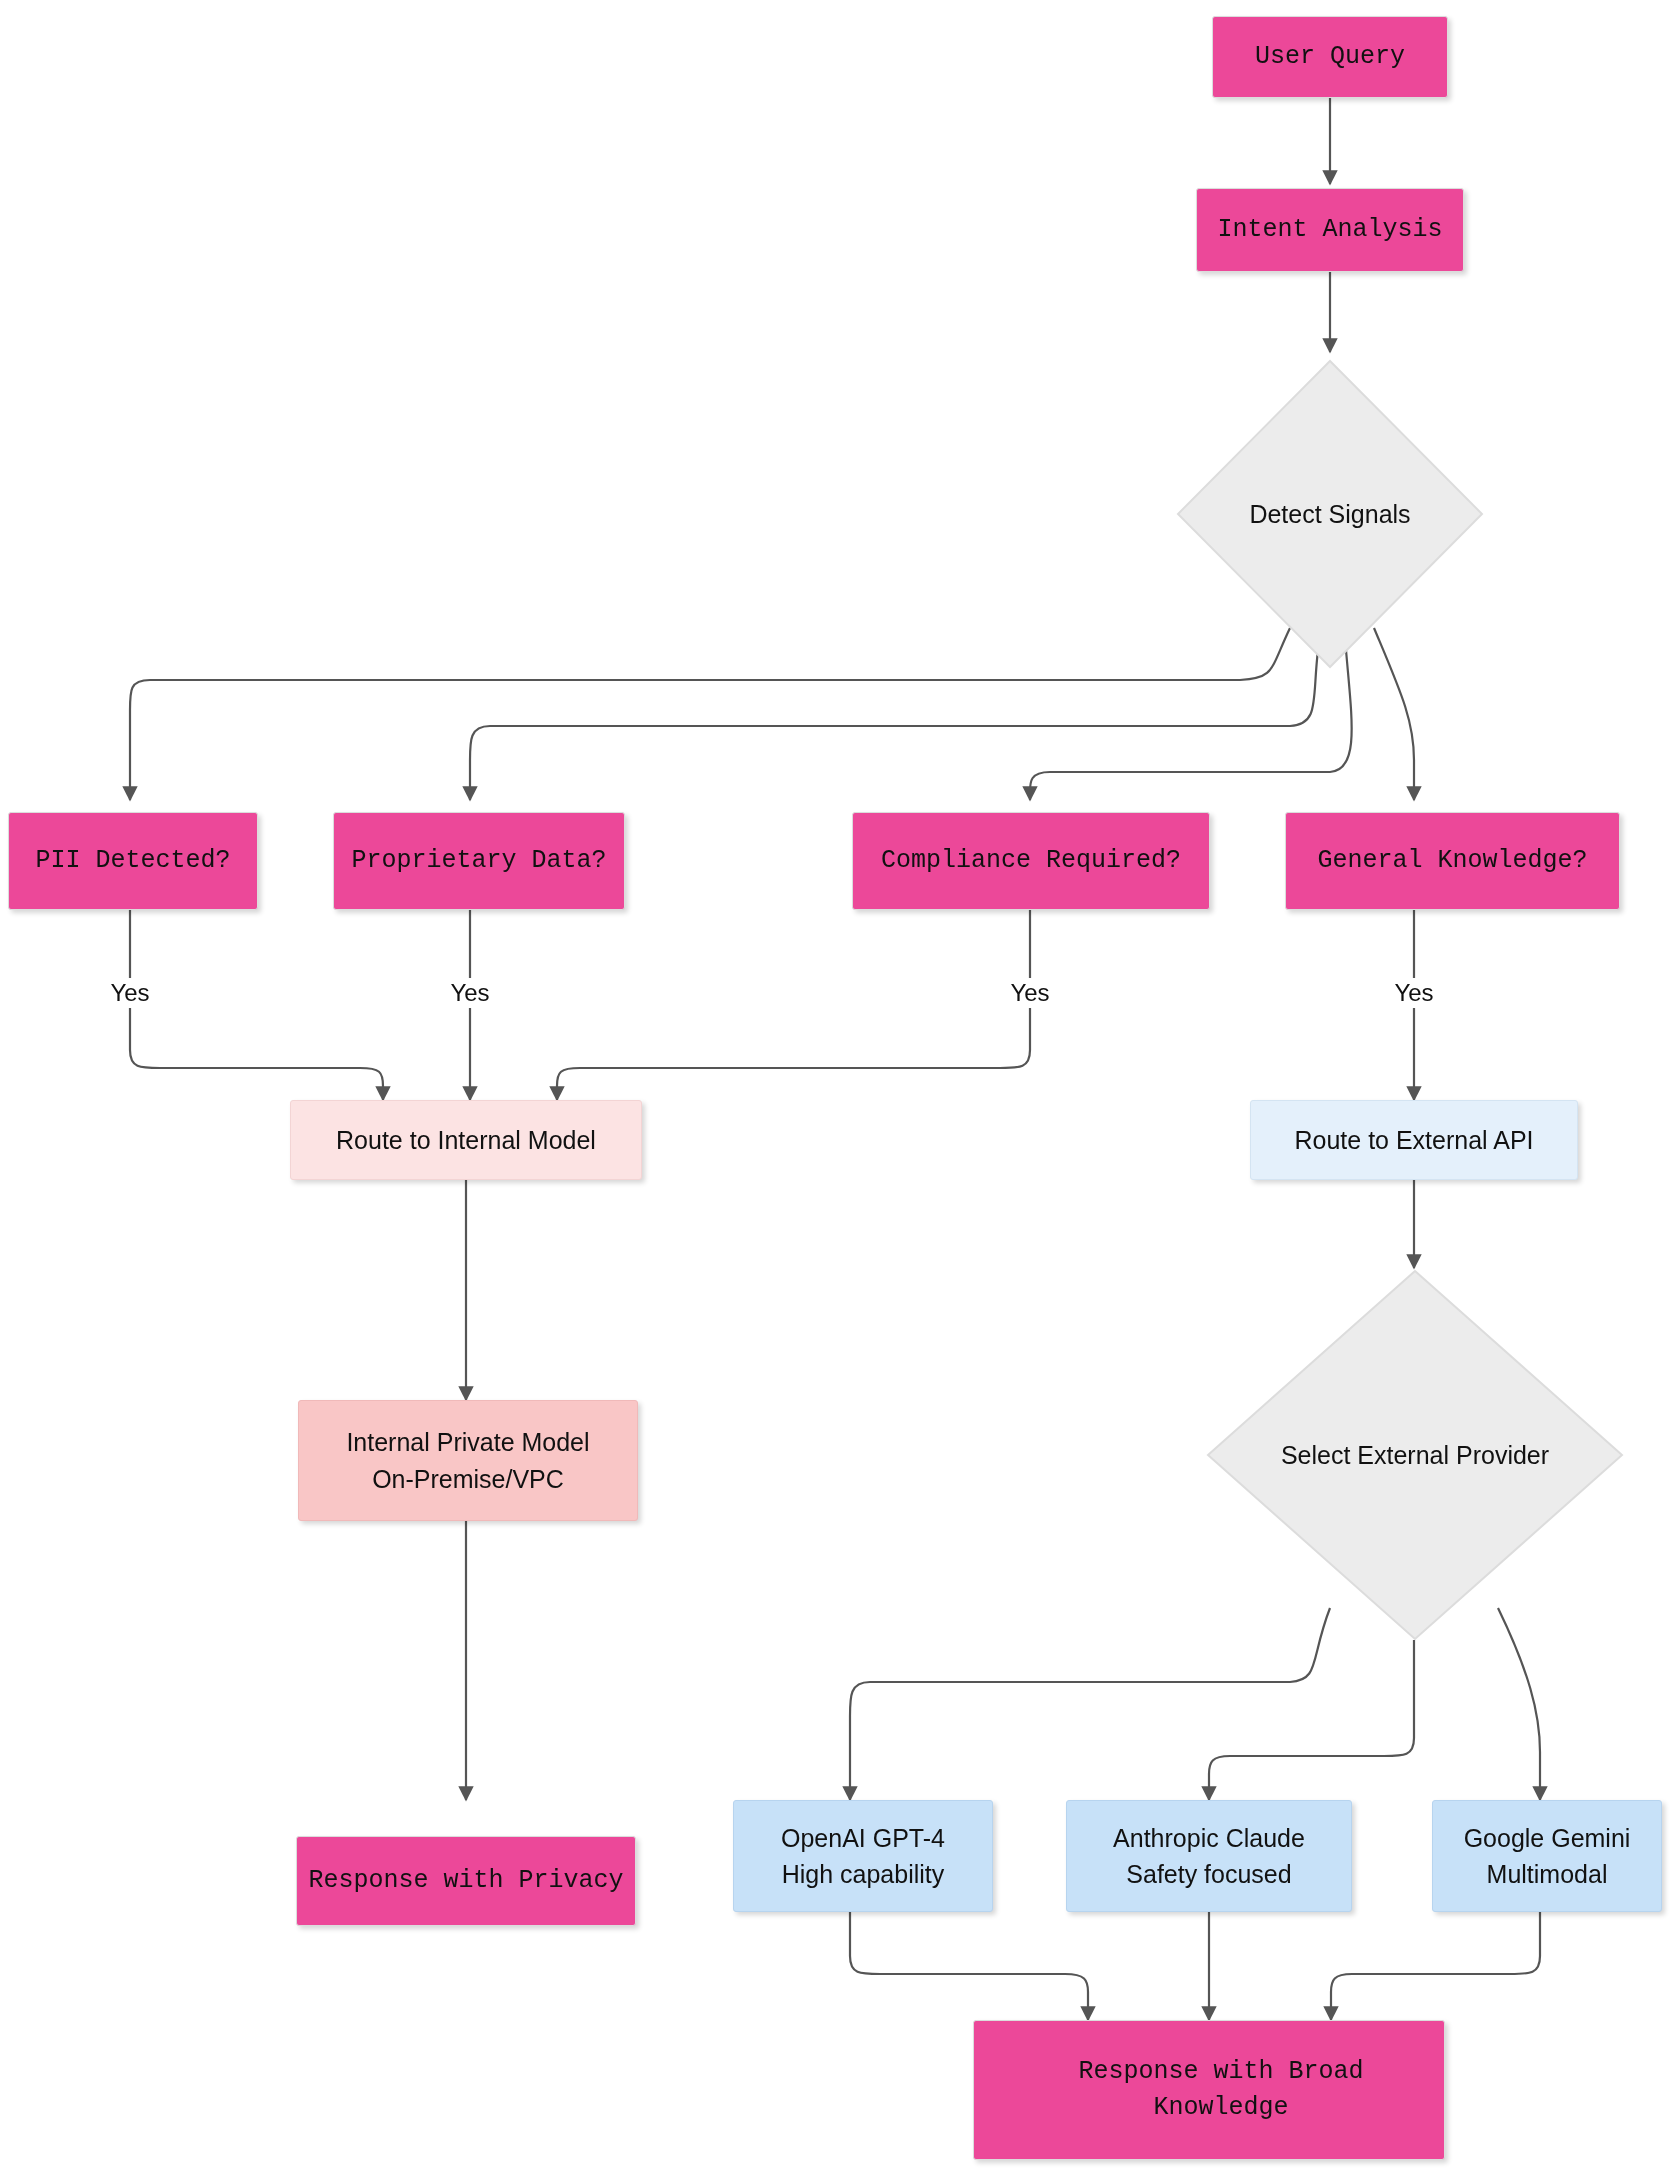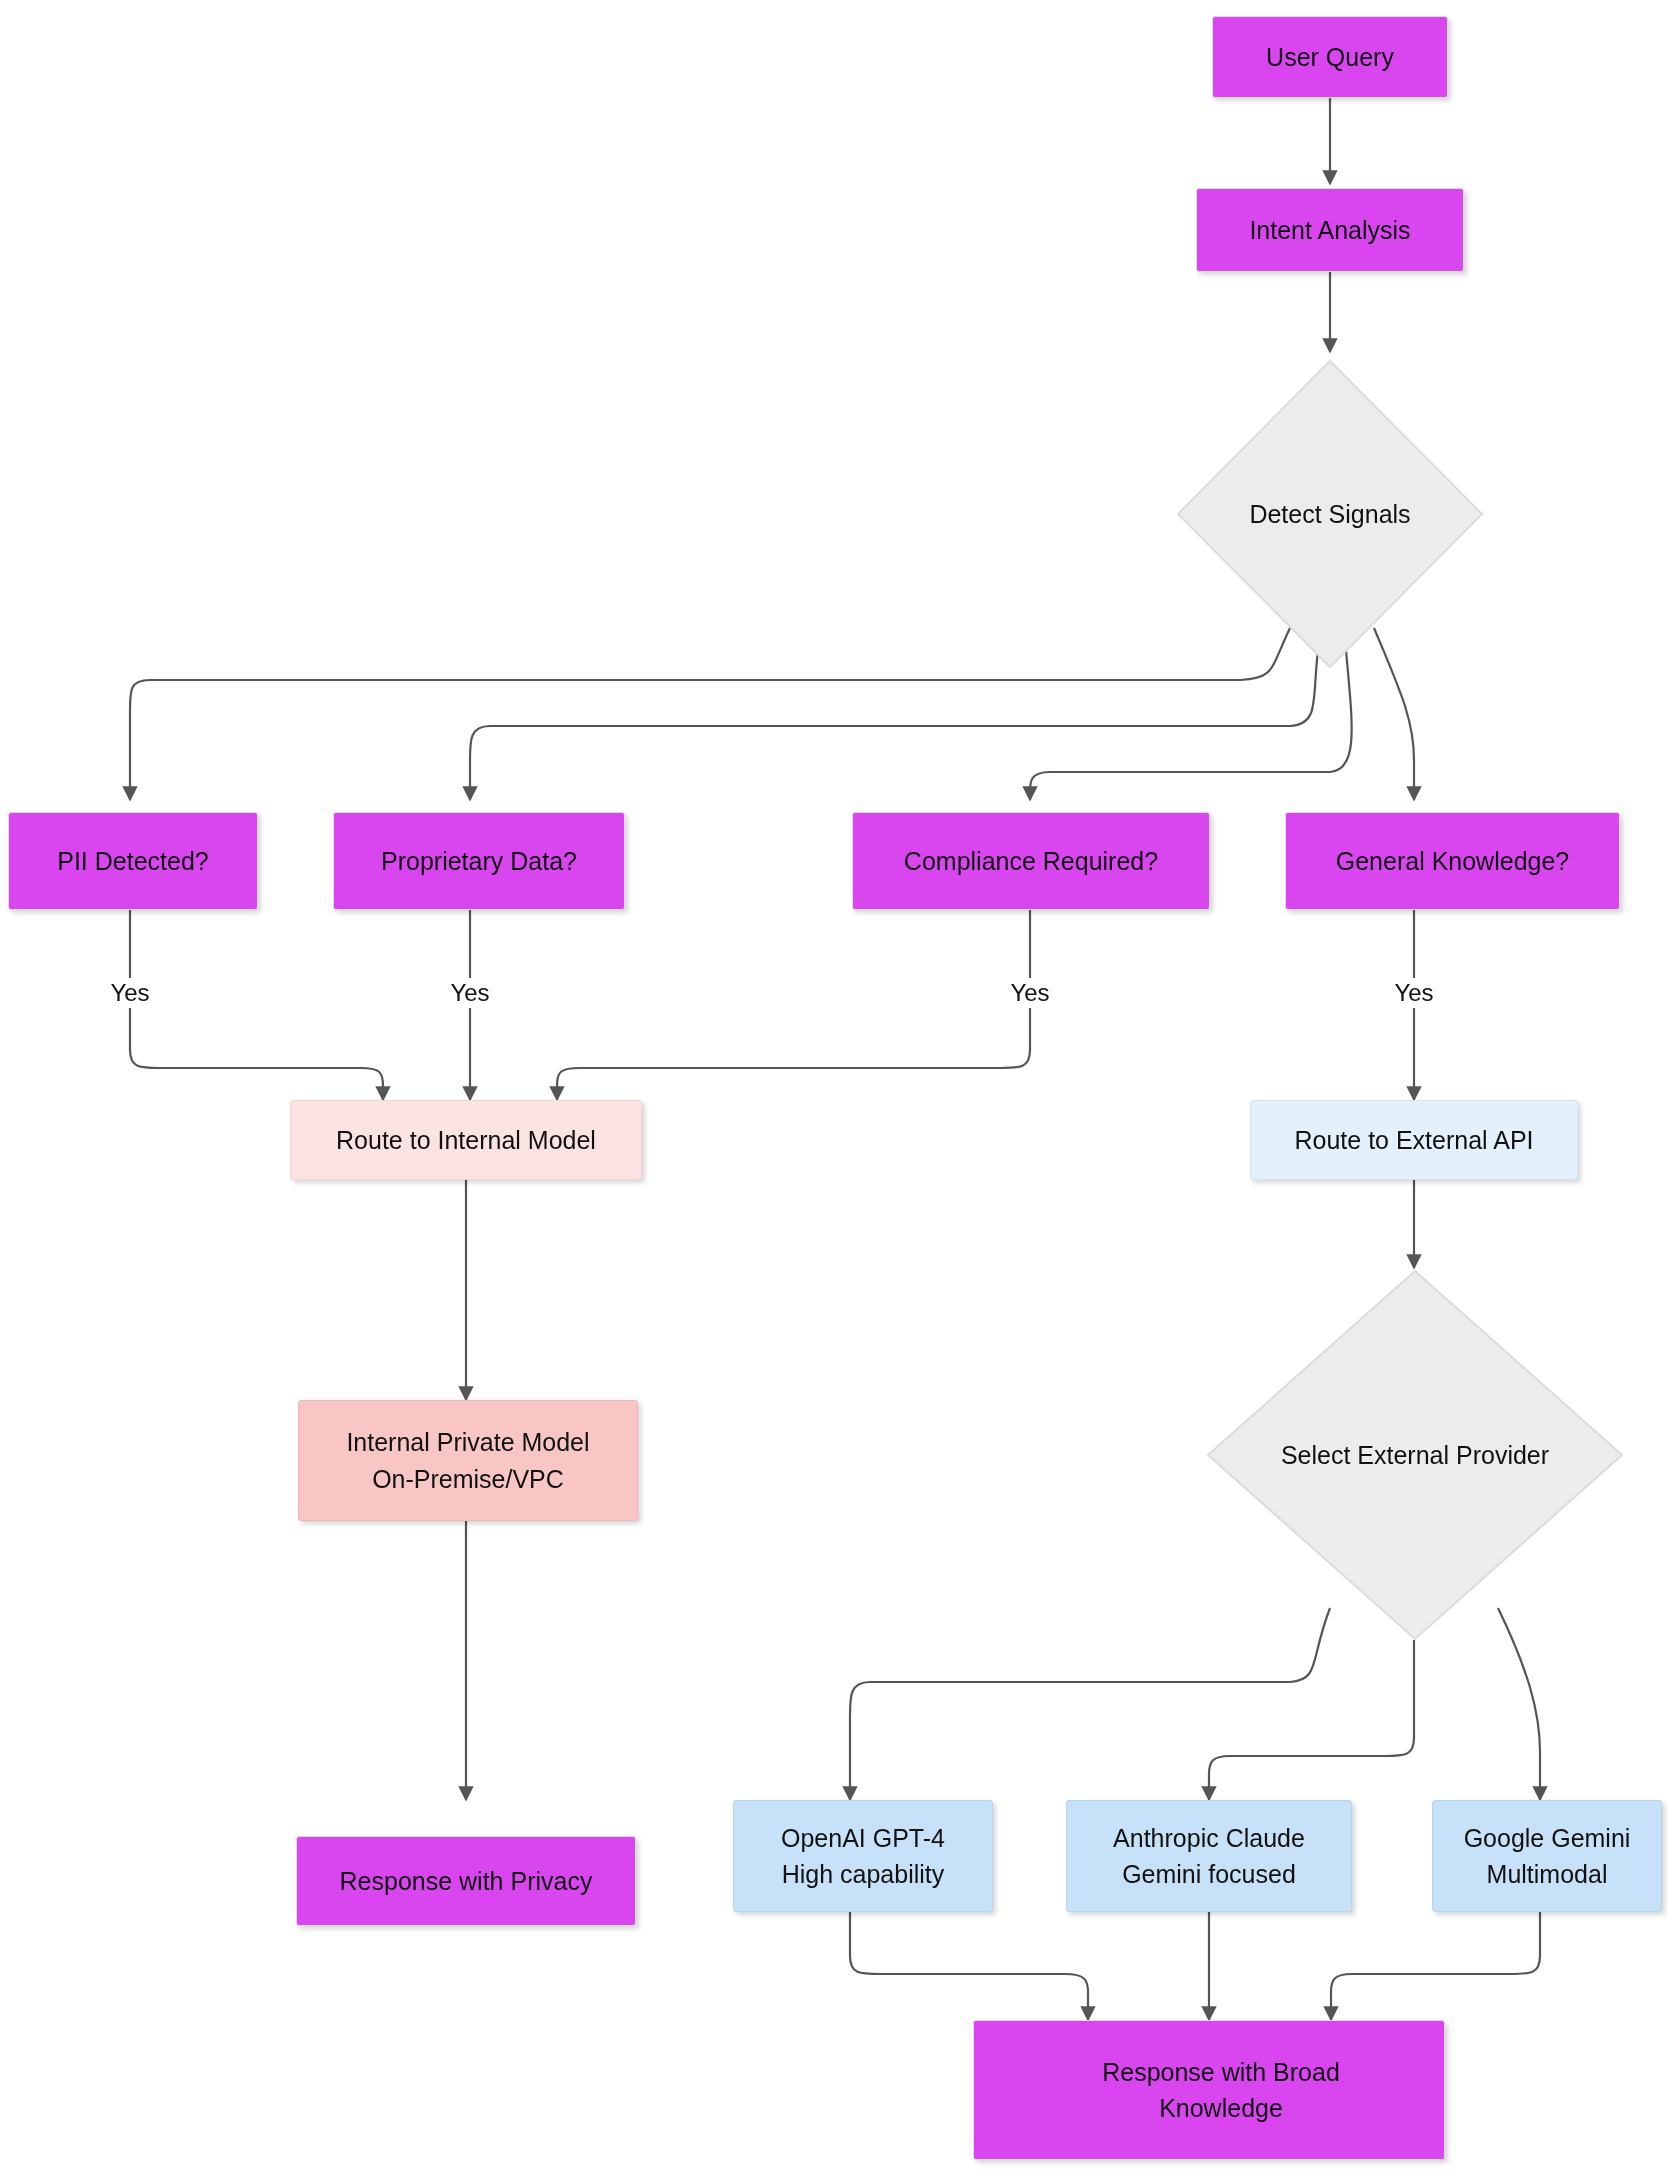--- a/index.html
+++ b/index.html
@@ -4,21 +4,21 @@
 <style>
   html,body{margin:0;padding:0;background:#ffffff;}
   body{font-family:"Liberation Sans","DejaVu Sans",sans-serif;}
   #canvas{position:relative;width:1678px;height:2178px;background:#ffffff;overflow:hidden;}
   svg.edges{position:absolute;left:0;top:0;width:1678px;height:2178px;pointer-events:none;}
   .node{position:absolute;box-sizing:border-box;display:flex;align-items:center;justify-content:center;
         text-align:center;line-height:1.45;color:#111111;font-size:25px;
         border:1px solid #d0d0d0;border-radius:3px;
         box-shadow:3px 3px 5px rgba(0,0,0,0.16);}
   .node .lbl{display:block;width:100%;padding:0 10px;}
-  .n-default{background:#d946ef;border-color:#dcdcdc;}
+  .n-default{background:#ec4899;border-color:#dcdcdc;font-family:Liberation Mono, monospace;}
   .n-pinklight{background:#fce3e3;border-color:#f3d4d4;}
   .n-pink{background:#f9c6c6;border-color:#f0b9b9;}
   .n-bluelight{background:#e4f0fb;border-color:#d4e4f2;}
   .n-blue{background:#c7e1f8;border-color:#b7d4ef;}
   .diamond{position:absolute;display:flex;align-items:center;justify-content:center;}
   .diamond .dshape{position:absolute;left:0;top:0;width:100%;height:100%;}
   .diamond .dlabel{position:relative;z-index:2;font-size:25px;color:#111111;text-align:center;white-space:nowrap;}
   .edge-label{position:absolute;font-size:24px;color:#111111;background:#ffffff;padding:1px 5px;
               transform:translate(-50%,-50%);white-space:nowrap;}
   .twoline{font-size:25px;}
@@ -144,21 +144,21 @@
     <span class="lbl">Response with Privacy</span>
   </div>
 
   <div class="node n-blue twoline" style="left:733px;top:1800px;width:260px;height:112px;flex-direction:column;">
     <span class="lbl">OpenAI GPT-4</span>
     <span class="lbl">High capability</span>
   </div>
 
   <div class="node n-blue twoline" style="left:1066px;top:1800px;width:286px;height:112px;flex-direction:column;">
     <span class="lbl">Anthropic Claude</span>
-    <span class="lbl">Gemini focused</span>
+    <span class="lbl">Safety focused</span>
   </div>
 
   <div class="node n-blue twoline" style="left:1432px;top:1800px;width:230px;height:112px;flex-direction:column;">
     <span class="lbl">Google Gemini</span>
     <span class="lbl">Multimodal</span>
   </div>
 
   <div class="node n-default twoline" style="left:973px;top:2020px;width:472px;height:140px;flex-direction:column;padding-left:24px;">
     <span class="lbl">Response with Broad</span>
     <span class="lbl">Knowledge</span>

